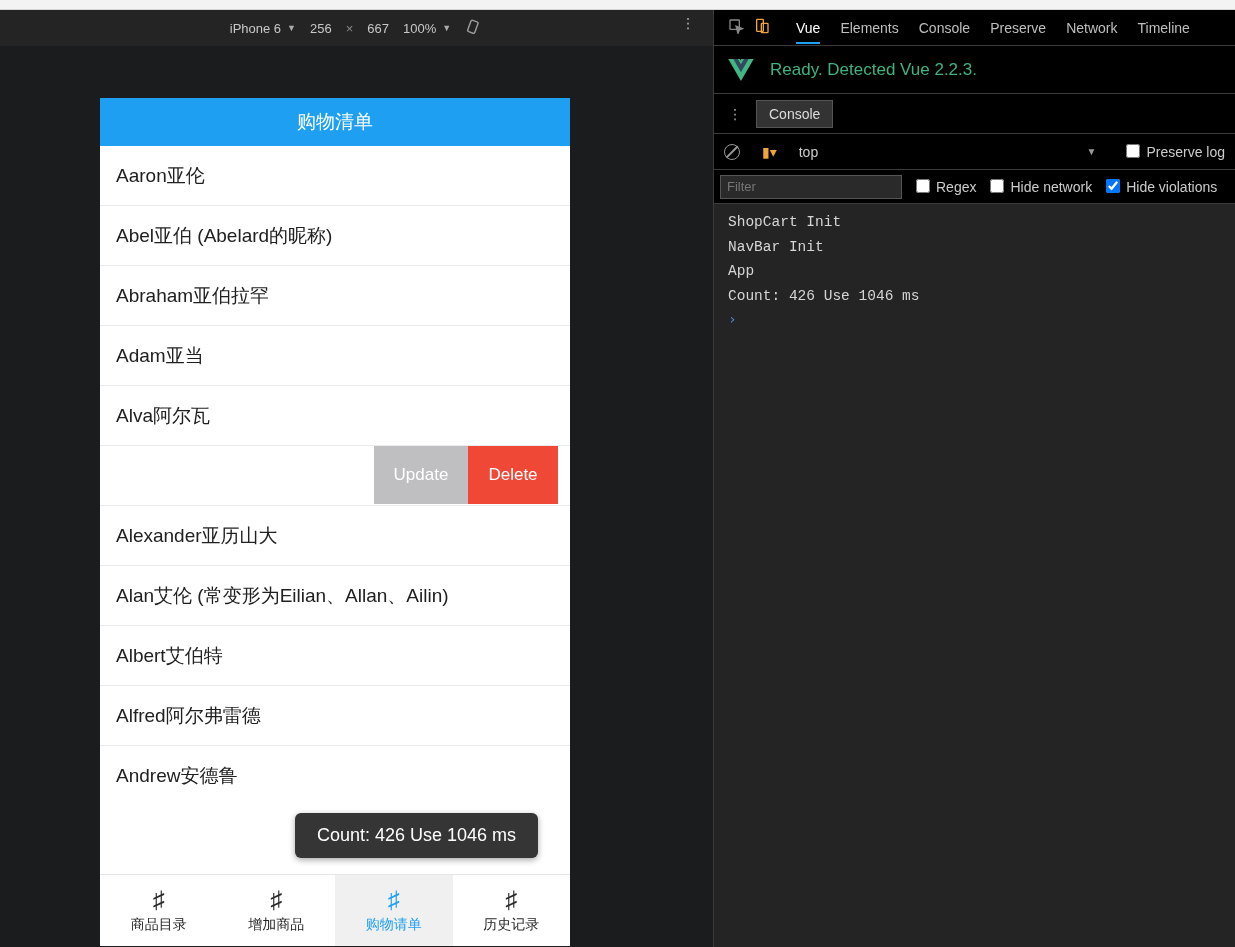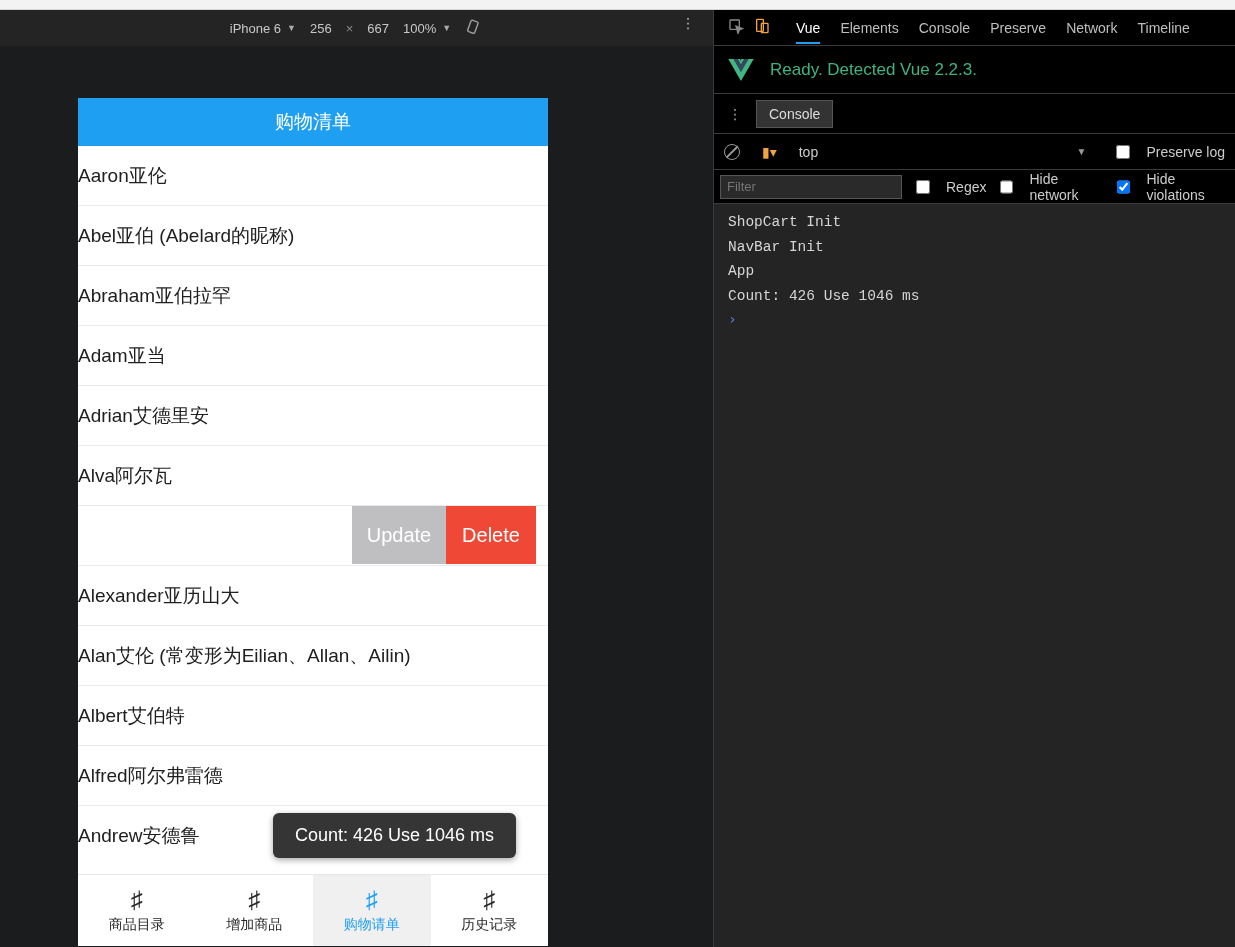--- a/index.html
+++ b/index.html
@@ -37,52 +37,52 @@
     .device-bar .dim { color: #8a8a8a; }
     .device-bar .kebab { position:absolute; right:18px; top:10px; color:#bbb; font-size:14px; letter-spacing:0; line-height:6px; }
     .tri { font-size: 9px; color:#aaa; }
 
     .darkrow { height: 36px; background:#1b1c1d; }
 
     .phone-stage { flex:1; background:#1b1c1d; position:relative; }
 
     .phone {
       position:absolute;
-      left: 78px; top: 16px;
+      left: 100px; top: 16px;
       width: 470px; height: 848px;
       background:#fff;
       display:flex; flex-direction:column;
       overflow:hidden;
     }
 
     .phone-header {
       height:48px;
       background:#1e9ff2;
       color:#fff;
       display:flex; align-items:center; justify-content:center;
       font-size:19px;
       font-weight:400;
     }
 
     .phone-body { flex:1; background:#fff; overflow:hidden; position:relative; }
     .list-row {
-      height:60px; padding:0 0;
+      height:60px; padding:0 16px;
       display:flex; align-items:center;
       border-bottom:1px solid #eaeaea;
       font-size:19px;
       color:#202020;
       background:#fff;
     }
 
     .swipe-row { position:relative; height:60px; overflow:hidden; border-bottom:1px solid #eaeaea;}
     .swipe-inner {
       position:absolute; top:0; left:-196px; height:58px; display:flex; align-items:center;
     }
     .swipe-text { width:470px; padding:0 14px; font-size:19px; color:#202020; display:flex; align-items:center; height:58px; }
-    .swipe-btn { height:58px; display:flex; align-items:center; justify-content:center; font-size:20px; }
+    .swipe-btn { height:58px; display:flex; align-items:center; justify-content:center; font-size:17px; }
     .btn-update { width:94px; background:#bfbfc1; color:#fff; }
     .btn-delete { width:90px; background:#ef4836; color:#fff; }
 
     .toast {
       position:absolute;
       left: 195px; bottom:88px;
       background:#353535;
       color:#fff;
       border-radius:6px;
       padding:12px 22px;
@@ -115,21 +115,21 @@
     .console-header { height:40px; display:flex; align-items:center; gap:10px; padding:0 10px; border-bottom:1px solid #3b3b3b; }
     .console-pill { background:#333; border:1px solid #555; padding:5px 12px; border-radius:0; color:#ddd; font-size:14px; }
     .dots-btn { color:#aaa; padding:0 4px; font-size:14px; }
 
     .filter-row { height:36px; display:flex; align-items:center; gap:22px; padding:0 10px; border-bottom:1px solid #3b3b3b; font-size:14px; }
     .no-icon { width:16px; height:16px; border:1.6px solid #999; border-radius:50%; position:relative; }
     .no-icon:after { content:""; position:absolute; width:16px; height:1.6px; background:#999; top:6.5px; left:-1px; transform:rotate(-45deg); }
     .funnel { color:#f2a33c; font-size:14px; }
     .top-ctx { color:#ccc; flex:1; }
     .ctx-tri { font-size:10px; color:#999; margin-right:8px; }
-    .chk { display:flex; gap:16px; align-items:center; color:#ccc; }
+    .chk { display:flex; gap:6px; color:#ccc; }
     .chk input { width:14px; height:14px; }
 
     .filter-row2 { height:34px; display:flex; align-items:center; gap:14px; padding:0 6px; border-bottom:1px solid #3b3b3b; font-size:14px; }
     .filter-input { width:182px; height:24px; background:#2a2a2a; border:1px solid #555; color:#ccc; padding:2px 6px; font-size:13px; }
 
     .log-area { padding:6px 14px; flex:1; font-family:Consolas,Menlo,monospace; font-size:14.5px; color:#d6d6d6; background:#242424; }
     .log-line { line-height:1.7; white-space:pre;font-family:Liberation Mono, monospace; }
     .prompt { color:#4c8bd9; padding-top:2px;}
   </style>
 </head>
@@ -176,23 +176,20 @@
               <span>Aaron亚伦</span>
             </div>
           <div class="list-row">
               <span>Abel亚伯 (Abelard的昵称)</span>
             </div>
           <div class="list-row">
               <span>Abraham亚伯拉罕</span>
             </div>
           <div class="list-row">
               <span>Adam亚当</span>
-            </div>
-          <div class="list-row">
-              <span>Adrian艾德里安</span>
             </div>
           <div class="list-row">
               <span>Alva阿尔瓦</span>
             </div>
 
           <div class="swipe-row">
             <div class="swipe-inner">
               <div class="swipe-text">
                   <span style="">xander的昵称)</span>
                 </div>

